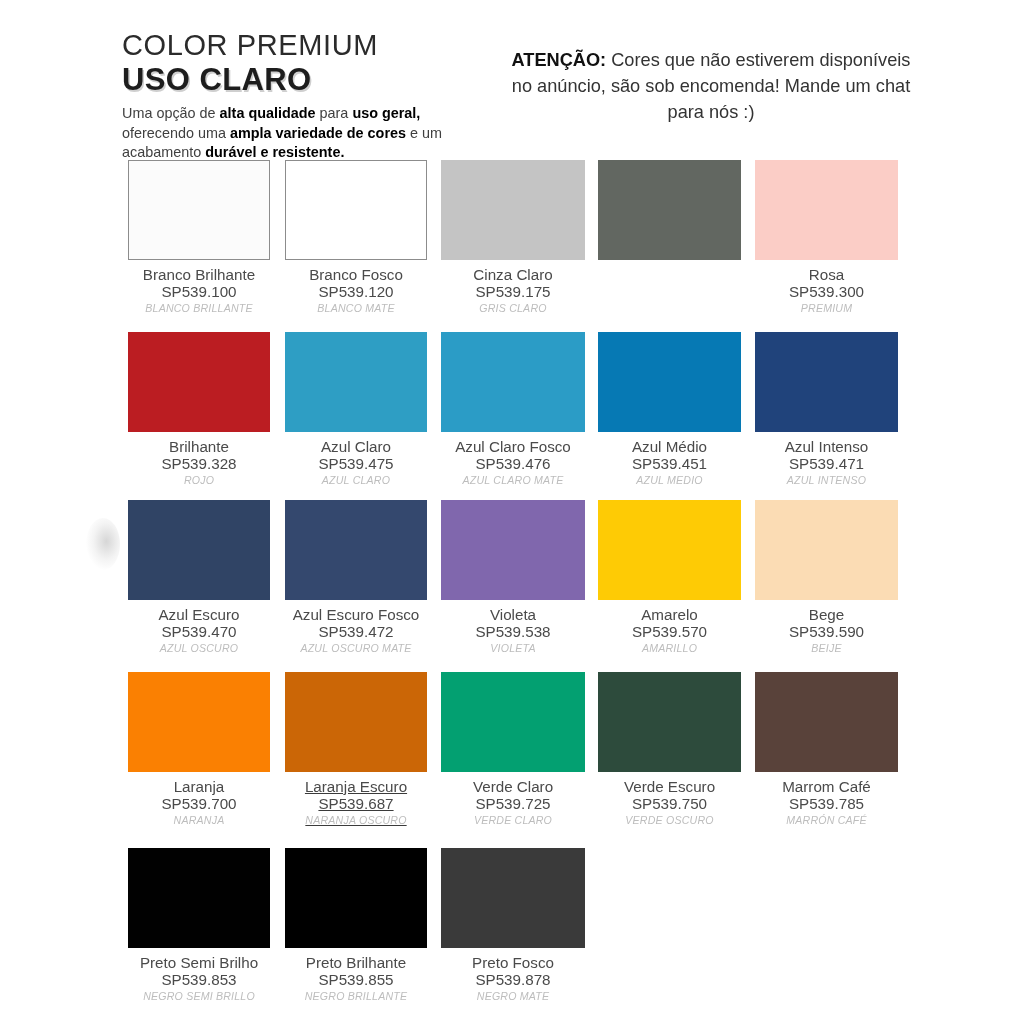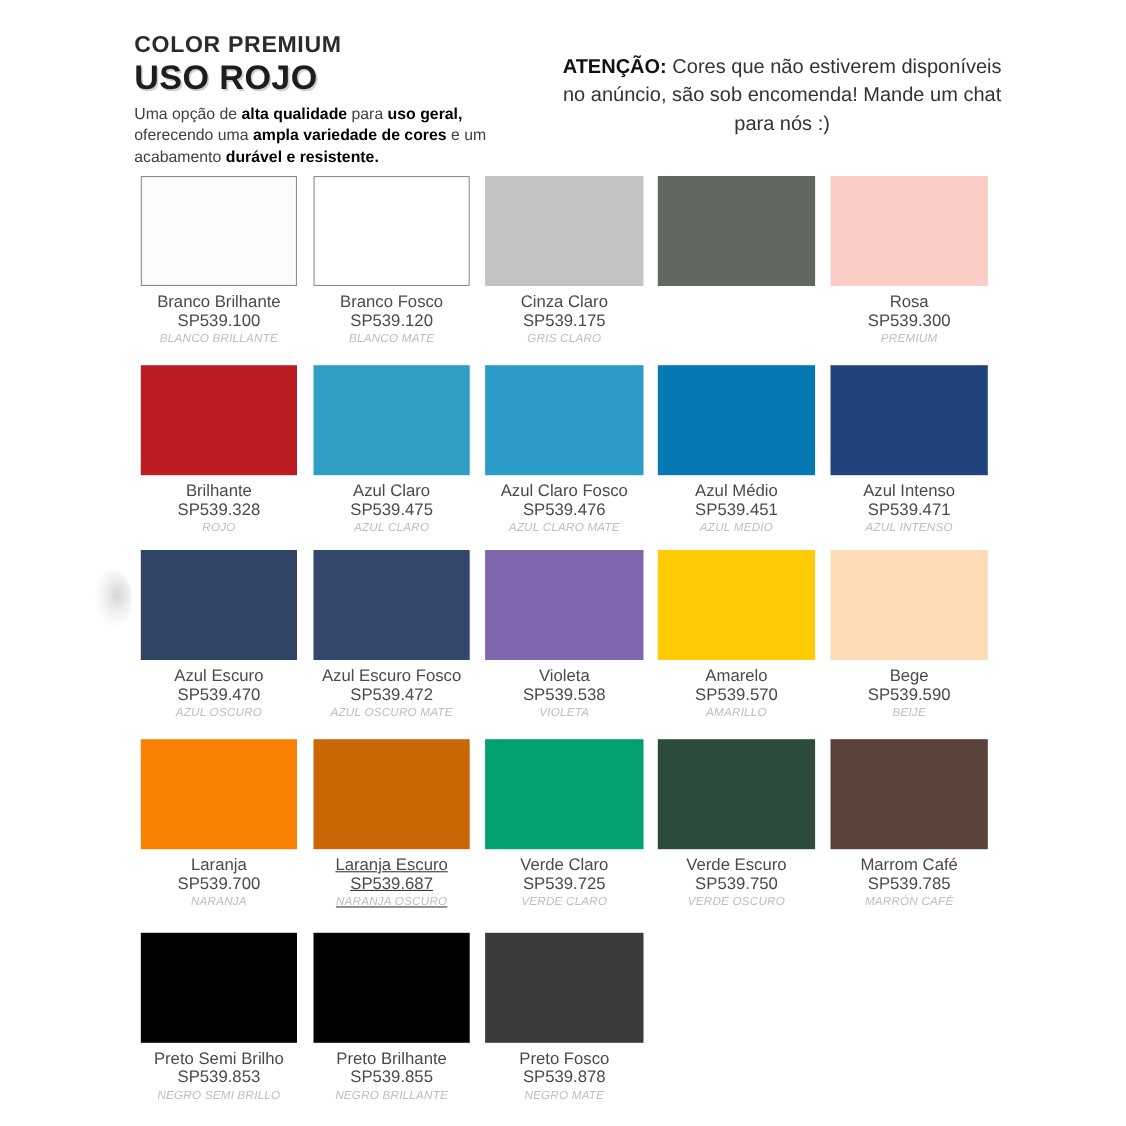--- a/index.html
+++ b/index.html
@@ -23,22 +23,22 @@
     width: 1024px;
     height: 152px;
   }
   .header-left {
     position: absolute;
     left: 122px;
     top: 29px;
     width: 368px;
   }
   .title-small {
-    font-size: 21px;
-    font-weight: bold;
+    font-size: 29px;
+    font-weight: normal;
     letter-spacing: 0.6px;
     color: #2b2b2b;
     line-height: 1.15;
   }
   .title-big {
     font-size: 31px;
     font-weight: bold;
     letter-spacing: 0.4px;
     color: #1d1d1d;
     line-height: 1.1;
@@ -122,21 +122,21 @@
     margin-top: 2px;
     white-space: nowrap;
   }
 </style>
 </head>
 <body>
 
 <div class="header">
   <div class="header-left">
     <div class="title-small">COLOR PREMIUM</div>
-    <div class="title-big">USO ROJO</div>
+    <div class="title-big">USO CLARO</div>
     <div class="subtitle">
       <span>Uma opção de </span><b>alta qualidade</b><span> para </span><b>uso geral,</b>
       <span>oferecendo uma </span><b>ampla variedade de cores</b><span> e</span>
       <span>um acabamento </span><b>durável e resistente.</b>
     </div>
   </div>
   <div class="header-right">
     <b>ATENÇÃO:</b><span> Cores que não estiverem disponíveis no anúncio, são sob encomenda! Mande um chat para nós :)</span>
   </div>
 </div>

